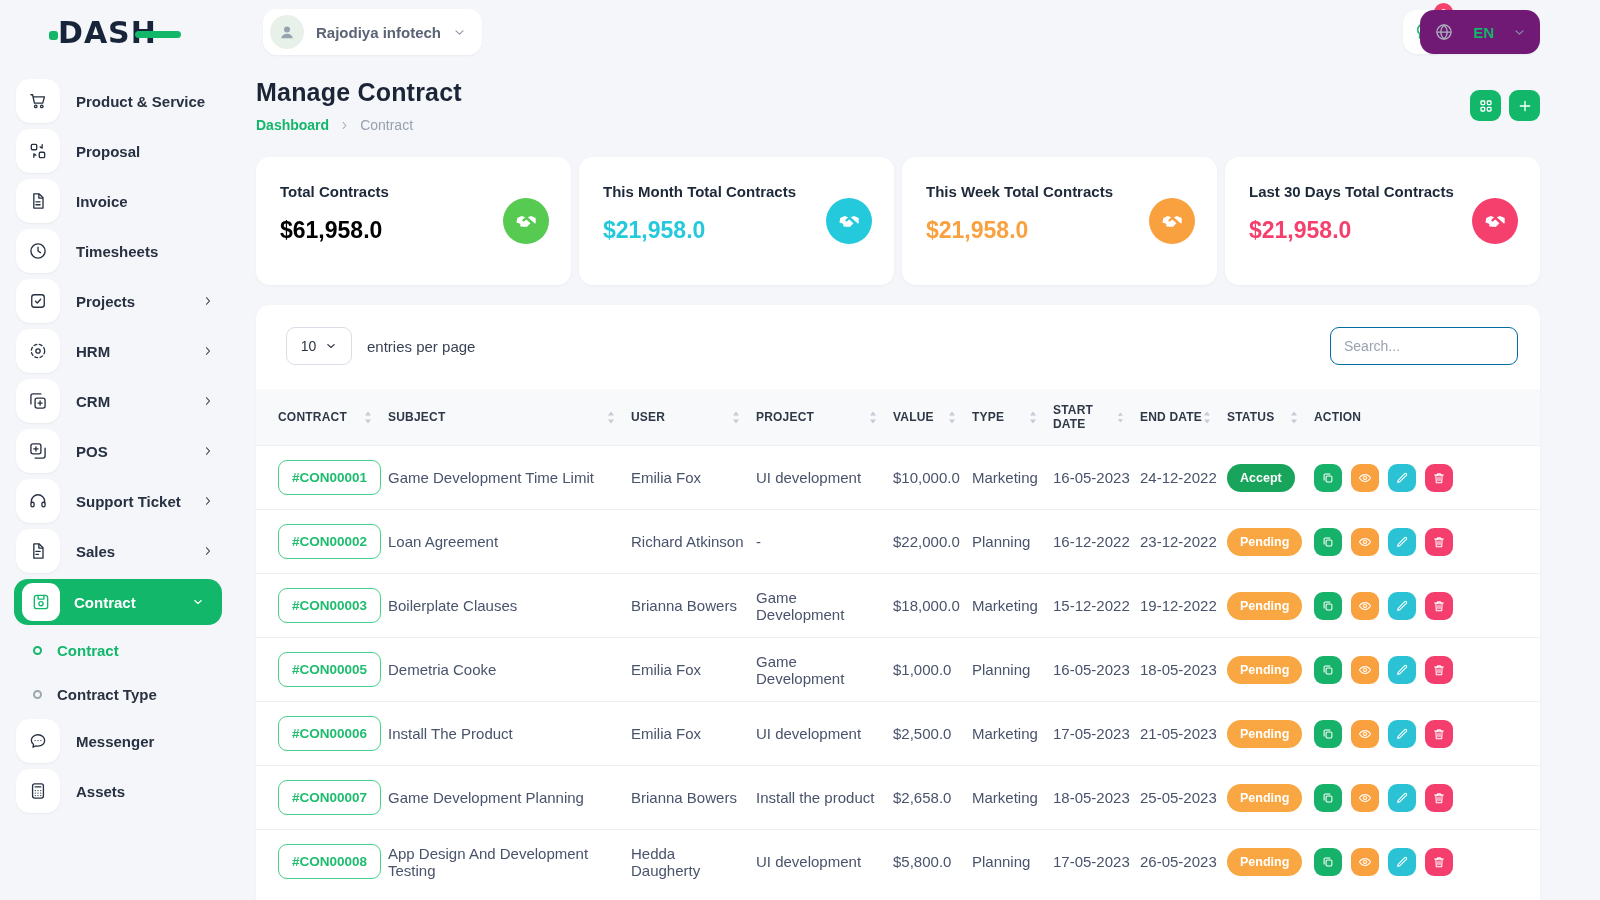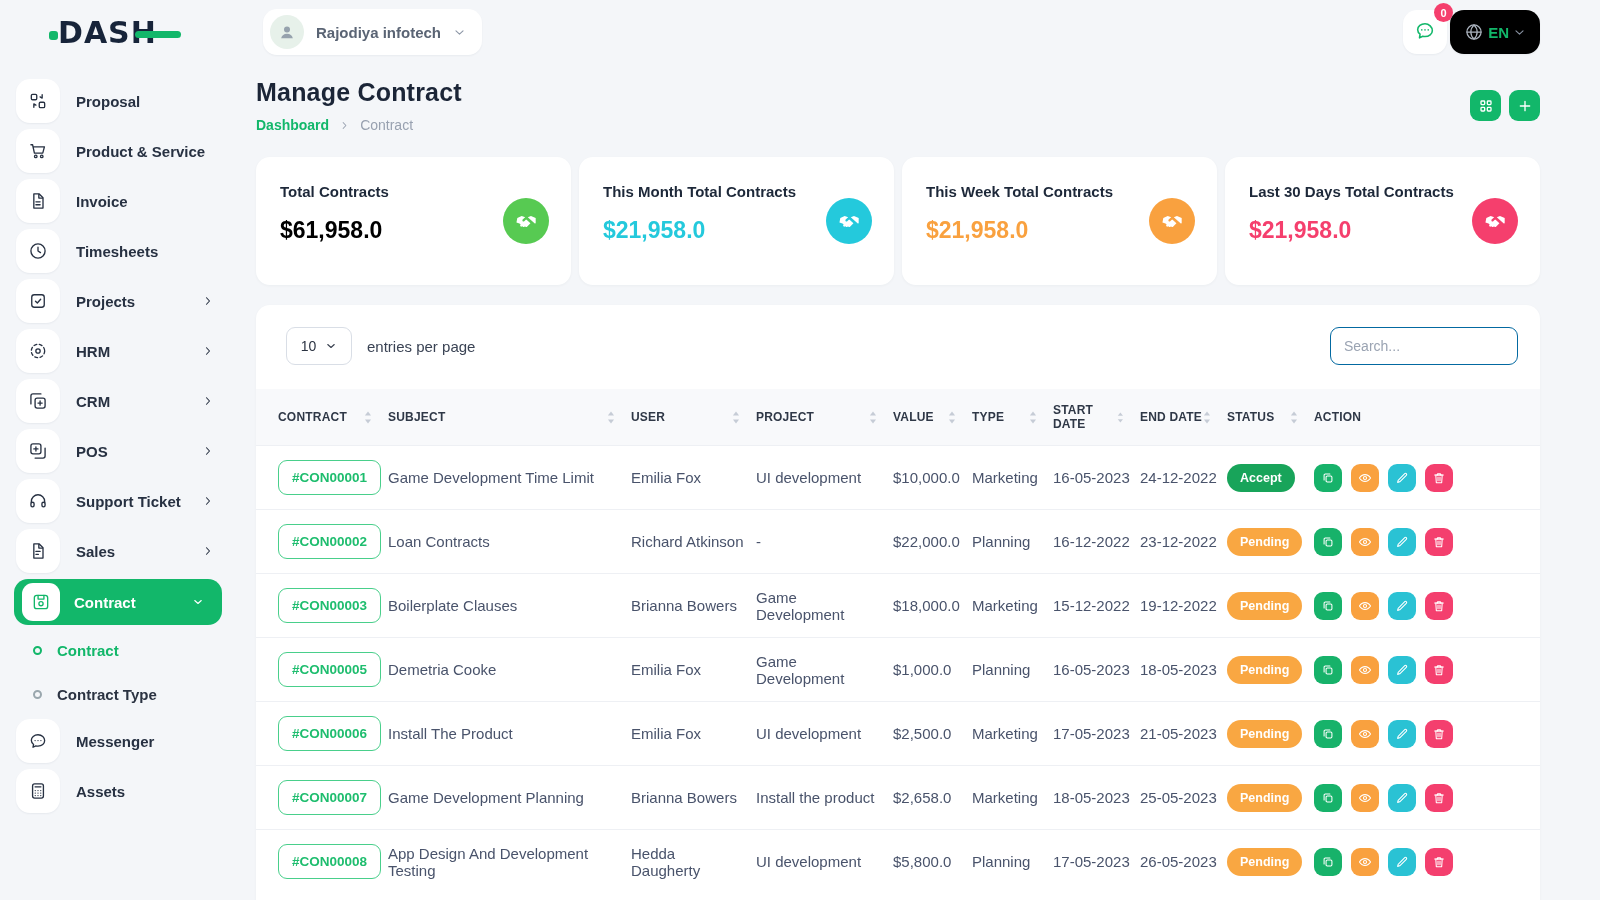--- a/index.html
+++ b/index.html
@@ -18,22 +18,22 @@
     background:#fff; display:flex; align-items:center; gap:12px; padding:0 16px 0 7px; cursor:pointer;
     box-shadow:0 1px 2px rgba(20,30,50,.05); }
   .avatar { width:34px; height:34px; border-radius:50%; background:#e7f1ea; display:grid; place-items:center; color:#96a2ad; }
   .user-name { font-size:15px; font-weight:600; color:#5a6474; }
   .pill-chev { color:#8b95a5; display:grid; place-items:center; }
 
   .chat-btn { position:absolute; right:153px; top:10px; width:44px; height:44px; border:none; border-radius:14px;
     background:#fff; display:grid; place-items:center; cursor:pointer; color:#12b76a; box-shadow:0 1px 2px rgba(20,30,50,.05); }
   .chat-badge { position:absolute; top:-7px; right:-6px; min-width:19px; height:19px; padding:0 4px; border-radius:10px;
     background:#f53f6d; color:#fff; font-size:11px; font-weight:700; display:grid; place-items:center; }
-  .lang-pill { position:absolute; right:60px; top:10px; height:44px; border:none; border-radius:14px; background:#000000;
-    display:flex; align-items:center; gap:4px; padding:0 14px; cursor:pointer; box-shadow:0 1px 2px rgba(20,30,50,.05); }
+  .lang-pill { position:absolute; right:60px; top:10px; height:44px; border:none; border-radius:14px; background:#701a75;
+    display:flex; align-items:center; gap:19px; padding:0 14px; cursor:pointer; box-shadow:0 1px 2px rgba(20,30,50,.05); }
   .lang-pill .globe { color:#aab2bd; display:grid; place-items:center; }
   .lang-code { color:#12b76a; font-weight:700; font-size:15px; }
 
   
   .sidebar { position:absolute; top:64px; left:0; width:240px; bottom:0; padding-top:12px; }
   .side-item { display:flex; align-items:center; gap:16px; height:50px; padding-left:16px; cursor:pointer; }
   .icon-box { width:44px; height:44px; min-width:44px; background:#fff; border-radius:14px; display:grid; place-items:center;
     color:#273142; box-shadow:0 1px 2px rgba(25,39,62,.06); }
   .side-label { font-size:15px; font-weight:600; color:#273142; white-space:nowrap; }
   .side-chev { margin-left:auto; margin-right:26px; color:#273142; display:grid; place-items:center; }
@@ -140,37 +140,37 @@
           </svg>
         </span>
     </button>
   </header>
 
   <aside class="sidebar">
     <nav id="sidebar-list">
         <div class="side-item">
           <span class="icon-box">
             <svg width="20" height="20" viewBox="0 0 24 24" fill="none" stroke="currentColor" stroke-width="1.6" stroke-linecap="round" stroke-linejoin="round">
+              <path d="M3.5 4.5h2l2.2 10h10l2-7.5H6.2"></path>
+              <circle cx="9.3" cy="18.5" r="1.5"></circle>
+              <circle cx="16.5" cy="18.5" r="1.5"></circle>
+            </svg>
+          </span>
+          <span class="side-label">Product &amp; Service</span>
+        </div>
+        <div class="side-item">
+          <span class="icon-box">
+            <svg width="20" height="20" viewBox="0 0 24 24" fill="none" stroke="currentColor" stroke-width="1.6" stroke-linecap="round" stroke-linejoin="round">
               <rect x="4" y="4" width="6.5" height="6.5" rx="1.5"></rect>
               <rect x="13.5" y="13.5" width="6.5" height="6.5" rx="1.5"></rect>
               <path d="M17 4.5v4l-2.5-1.5"></path>
               <path d="M7 19.5v-4l2.5 1.5"></path>
             </svg>
           </span>
           <span class="side-label">Proposal</span>
-        </div>
-        <div class="side-item">
-          <span class="icon-box">
-            <svg width="20" height="20" viewBox="0 0 24 24" fill="none" stroke="currentColor" stroke-width="1.6" stroke-linecap="round" stroke-linejoin="round">
-              <path d="M3.5 4.5h2l2.2 10h10l2-7.5H6.2"></path>
-              <circle cx="9.3" cy="18.5" r="1.5"></circle>
-              <circle cx="16.5" cy="18.5" r="1.5"></circle>
-            </svg>
-          </span>
-          <span class="side-label">Product &amp; Service</span>
         </div>
         <div class="side-item">
           <span class="icon-box">
             <svg width="20" height="20" viewBox="0 0 24 24" fill="none" stroke="currentColor" stroke-width="1.6" stroke-linecap="round" stroke-linejoin="round">
               <path d="M7 3.5h6.5L18 8v12.5H7z"></path>
               <path d="M13 4v4.5h4.5"></path>
               <path d="M9.5 13h5M9.5 16.5h5"></path>
             </svg>
           </span>
           <span class="side-label">Invoice</span>
@@ -545,21 +545,21 @@
                       <path d="M9.5 7V4.8h5V7"></path>
                       <path d="M6.5 7l.9 13h9.2l.9-13z"></path>
                       <path d="M10.3 10.5v6M13.7 10.5v6"></path>
                     </svg>
                   </button>
                 </div>
               </td>
             </tr>
             <tr>
               <td><button class="id-pill">#CON00002</button></td>
-              <td>Loan Contracts</td>
+              <td>Loan Agreement</td>
               <td>Richard Atkinson</td>
               <td>-</td>
               <td>$22,000.0</td>
               <td>Planning</td>
               <td>16-12-2022</td>
               <td>23-12-2022</td>
               <td><span class="status-pill" style="background:#f9a742">Pending</span></td>
               <td>
                 <div class="actions-wrap">
                   <button class="act-btn" style="background:#17b26a">

